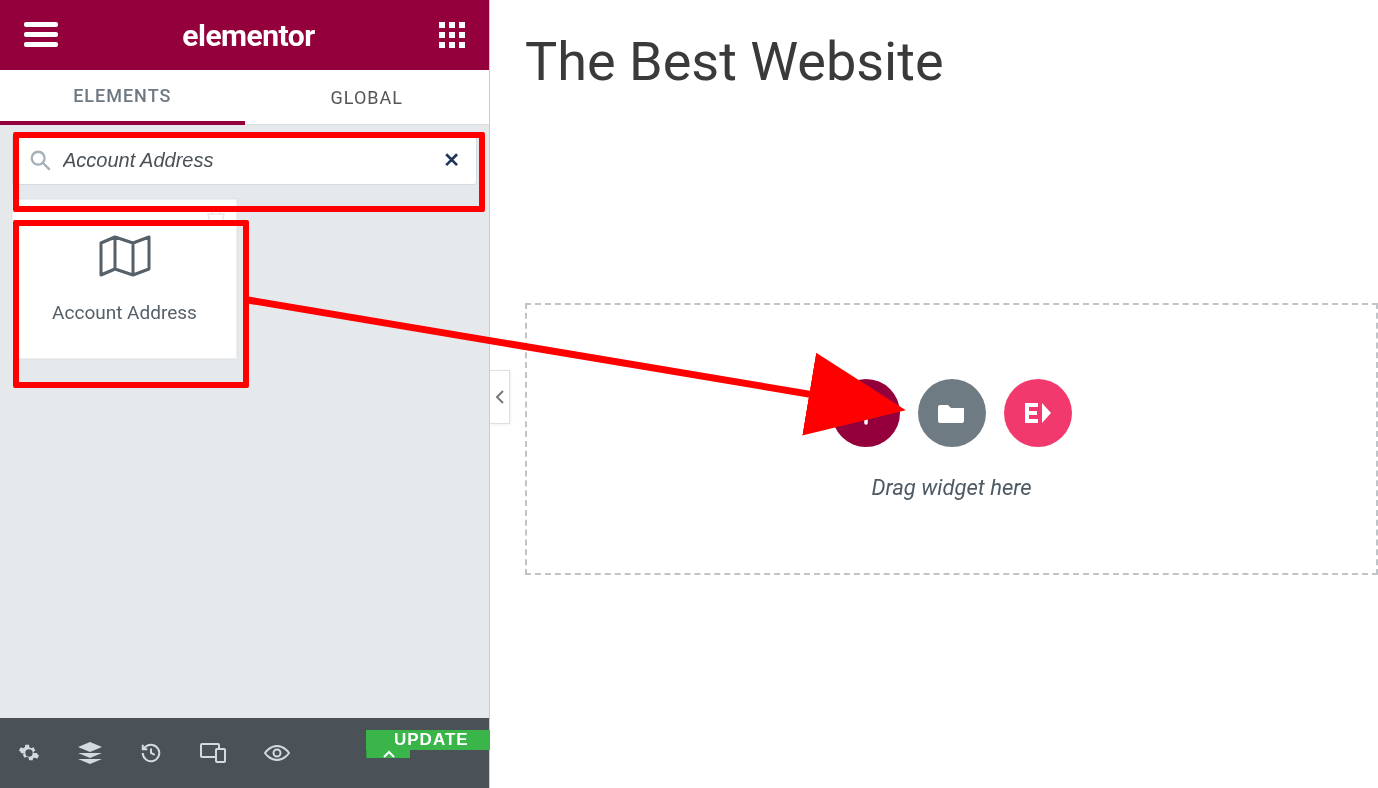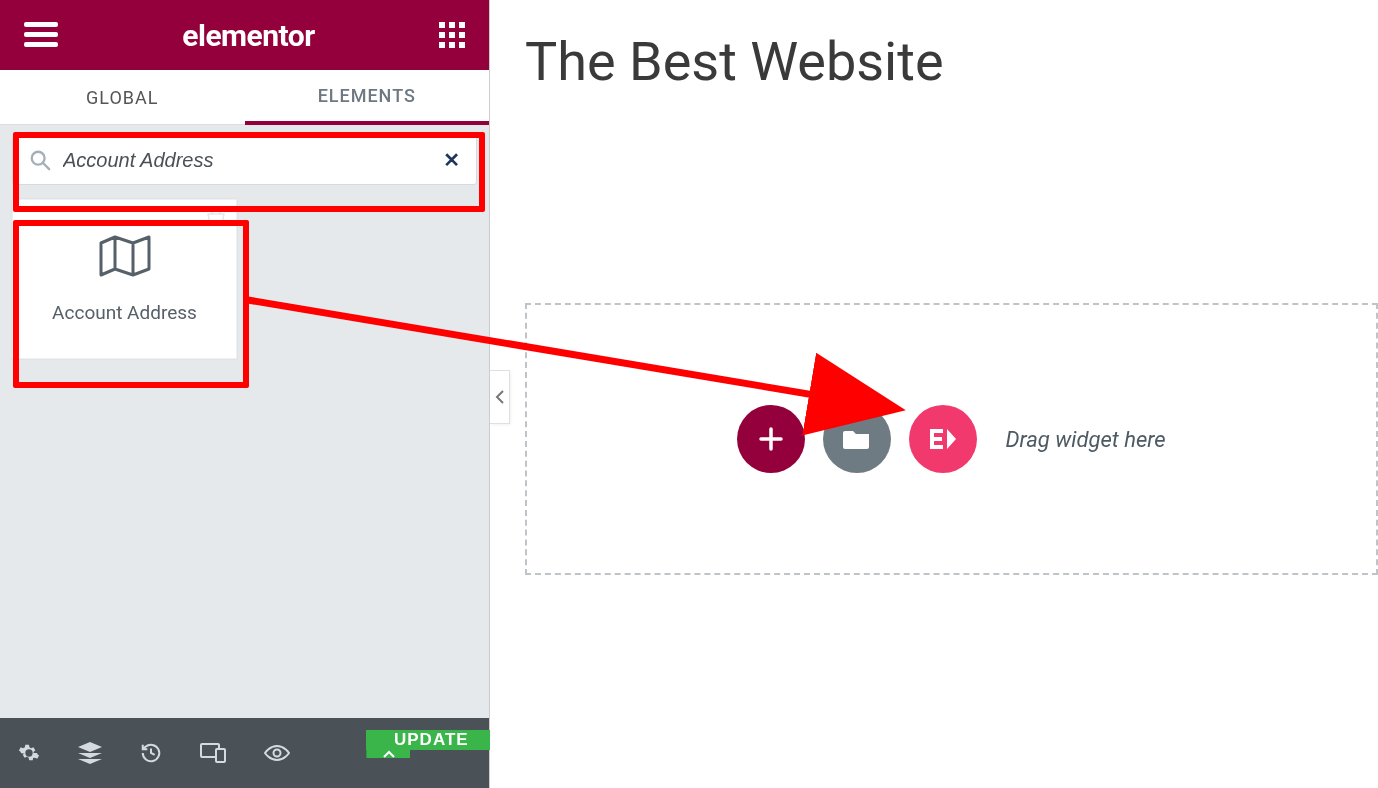--- a/index.html
+++ b/index.html
@@ -42,21 +42,21 @@
   .bb-icon svg { display:block; }
   .update-group { display:flex; height:46px;flex-direction:column; }
   .update-btn { background:#39B54A; color:#fff; font-weight:700; letter-spacing:1px; font-size:17px; border:none; padding:0 28px; cursor:pointer; }
   .update-caret { background:#39B54A; border:none; border-left:1px solid #2f9a3d; color:#fff; width:44px; cursor:pointer; display:flex; align-items:center; justify-content:center; }
 
   
   .canvas { flex:1; height:100%; background:#fff; position:relative; overflow:hidden; }
   .page-title { font-size:54px; font-weight:400; color:#3a3a3a; padding:30px 0 30px 35px; }
   .collapse-handle { position:absolute; left:0; top:370px; width:20px; height:54px; background:#fff; border:1px solid #e0e0e0; border-left:none; display:flex; align-items:center; justify-content:center; color:#666; cursor:pointer; box-shadow:1px 1px 3px rgba(0,0,0,0.06); }
 
-  .dropzone { position:absolute; left:35px; right:0; top:303px; height:272px; border:2px dashed #bfc4c9; display:flex; flex-direction:row; align-items:center; justify-content:center; gap:28px; }
+  .dropzone { position:absolute; left:35px; right:0; top:303px; height:272px; border:2px dashed #bfc4c9; display:flex; flex-direction:column; align-items:center; justify-content:center; gap:28px; }
   .drop-buttons { display:flex; gap:18px; }
   .circle-btn { width:68px; height:68px; border-radius:50%; display:flex; align-items:center; justify-content:center; cursor:pointer; color:#fff; }
   .circle-add { background:#93003C; }
   .circle-folder { background:#6F7B83; }
   .circle-kit { background:#F1396D; }
   .drop-hint { font-size:22px; font-style:italic; color:#4d5a63; }
 
   .footer { position:absolute; left:0; right:0; bottom:0; padding:0 0 4px 155px; font-size:22px; color:#3a3a3a; }
   .footer a { color:#0073aa; text-decoration:none; }
 
@@ -91,22 +91,22 @@
               <rect x="20" y="10" width="6" height="6"></rect>
               <rect y="20" width="6" height="6"></rect>
               <rect x="10" y="20" width="6" height="6"></rect>
               <rect x="20" y="20" width="6" height="6"></rect>
             </g>
           </svg>
       </span>
     </div>
 
     <div class="tabs">
+      <div class="tab active">ELEMENTS</div>
       <div class="tab">GLOBAL</div>
-      <div class="tab active">ELEMENTS</div>
     </div>
 
     <div class="search-wrap">
       <div class="search-box">
         <svg class="mag" width="22" height="22" viewBox="0 0 24 24">
             <circle cx="10" cy="10" r="7" fill="none" stroke="#a4afb7" stroke-width="2.5"></circle>
             <line x1="15" y1="15" x2="22" y2="22" stroke="#a4afb7" stroke-width="2.5" stroke-linecap="round"></line>
           </svg>
         <input class="search-input" type="text" value="Account Address" style="">
         <span class="search-clear">✕</span>

